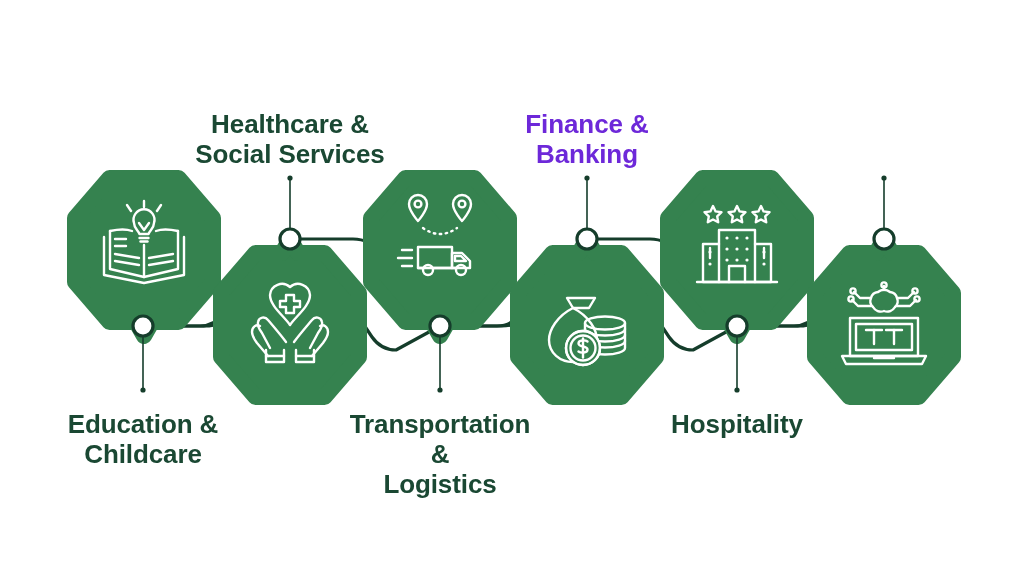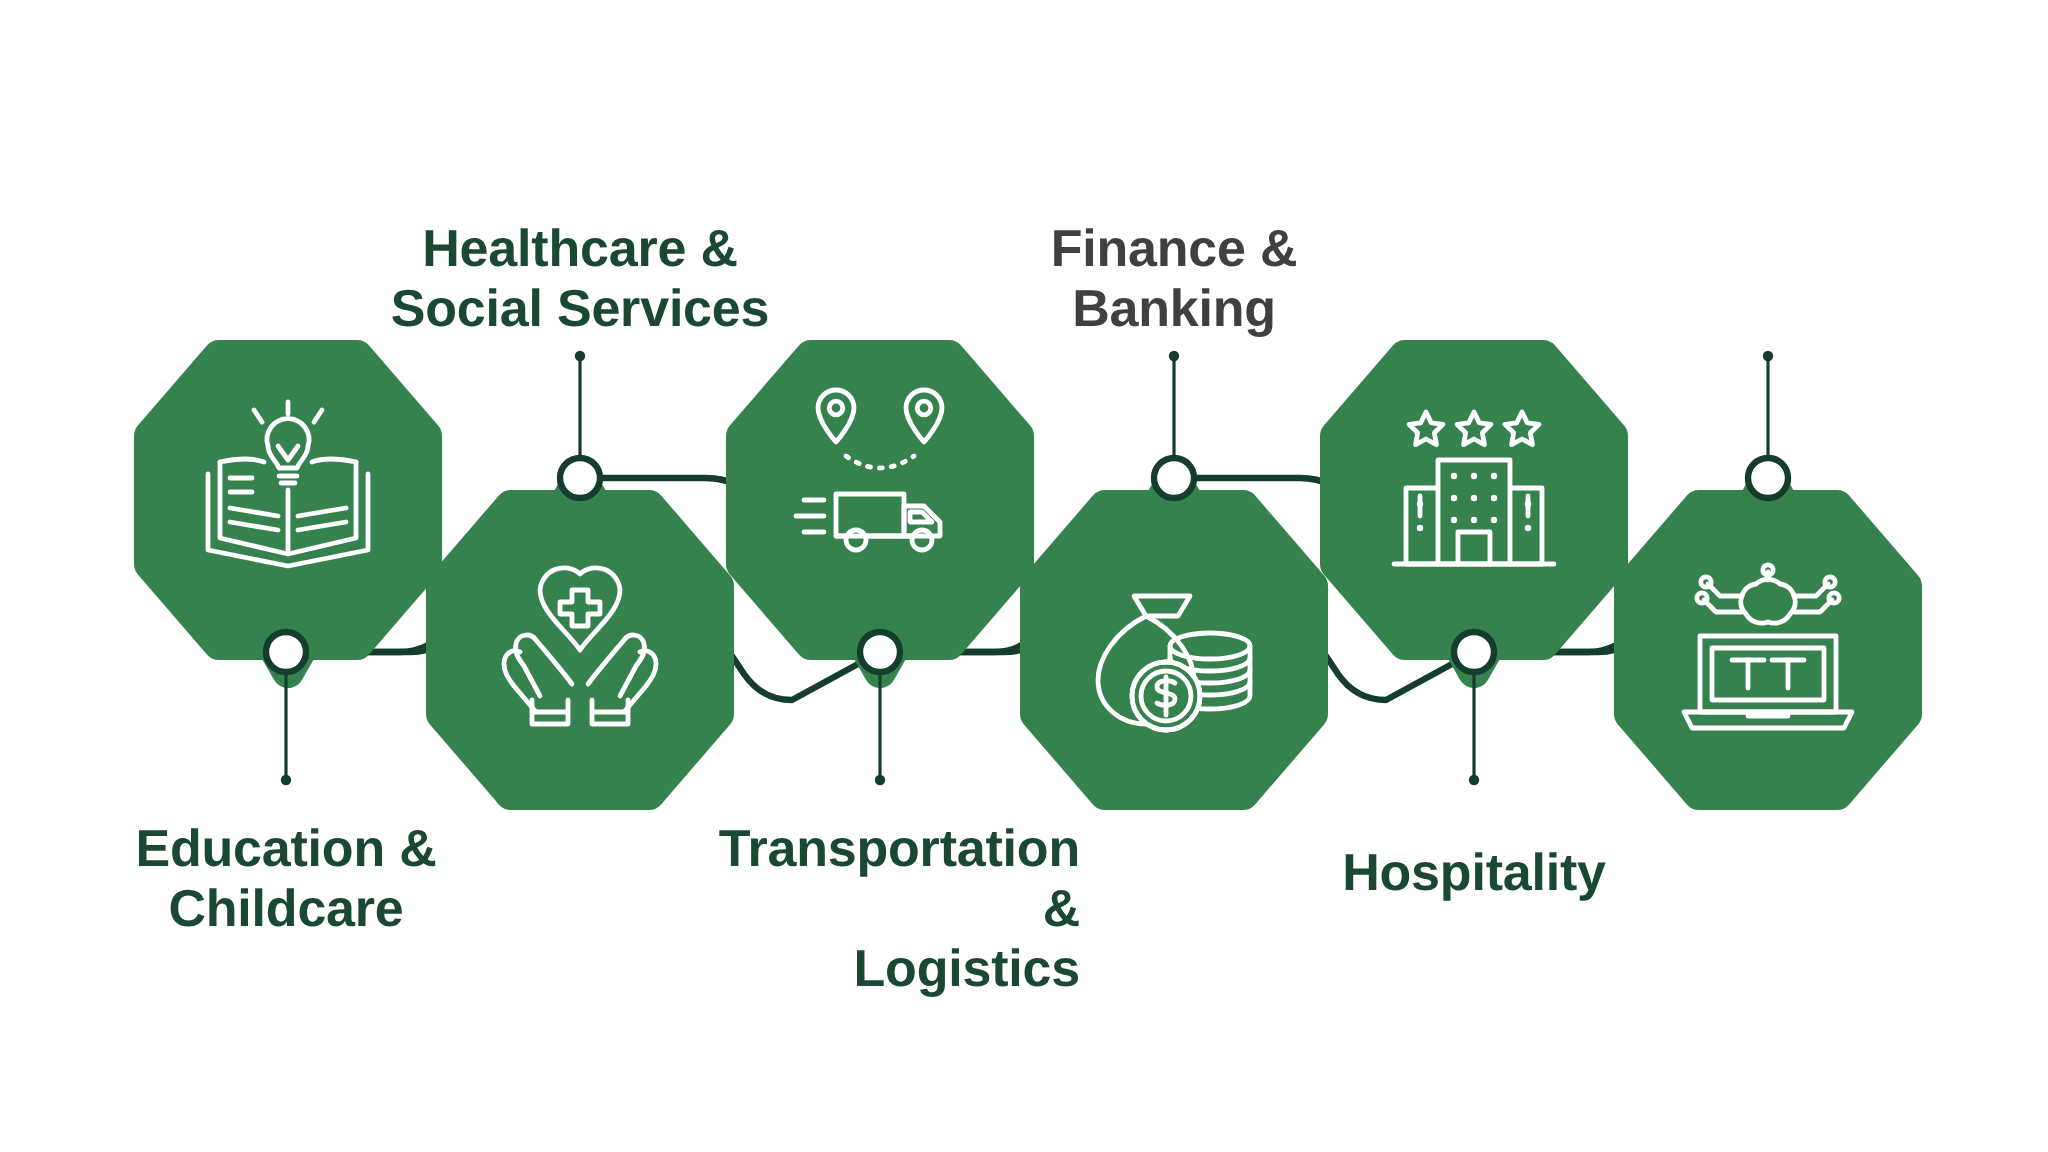--- a/index.html
+++ b/index.html
@@ -221,22 +221,22 @@
       </g>
     </g>
   </svg>
 
   <div class="lbl" style="left: 43px; top: 409px; width: 200px; color: rgb(26, 72, 51);">Education &amp;
 Childcare</div>
 
   <div class="lbl" style="left: 190px; top: 109px; width: 200px; color: rgb(26, 72, 51);">Healthcare &amp;
 Social Services</div>
 
-  <div class="lbl" style="left: 340px; top: 409px; width: 200px; color: rgb(26, 72, 51); text-align: right;">Transportation &amp;
+  <div class="lbl" style="left: 340px; top: 409px; width: 200px; color: rgb(26, 72, 51);">Transportation &amp;
 Logistics</div>
 
-  <div class="lbl" style="left: 487px; top: 109px; width: 200px; color: #404040;">Finance &amp;
+  <div class="lbl" style="left: 487px; top: 109px; width: 200px; color: #6d28d9;">Finance &amp;
 Banking</div>
 
-  <div class="lbl" style="left: 637px; top: 409px; width: 200px; color: rgb(26, 72, 51); margin-top: 12px;">Hospitality</div>
+  <div class="lbl" style="left: 637px; top: 409px; width: 200px; color: rgb(26, 72, 51);">Hospitality</div>
 
 
 </div>
 
 </body></html>

